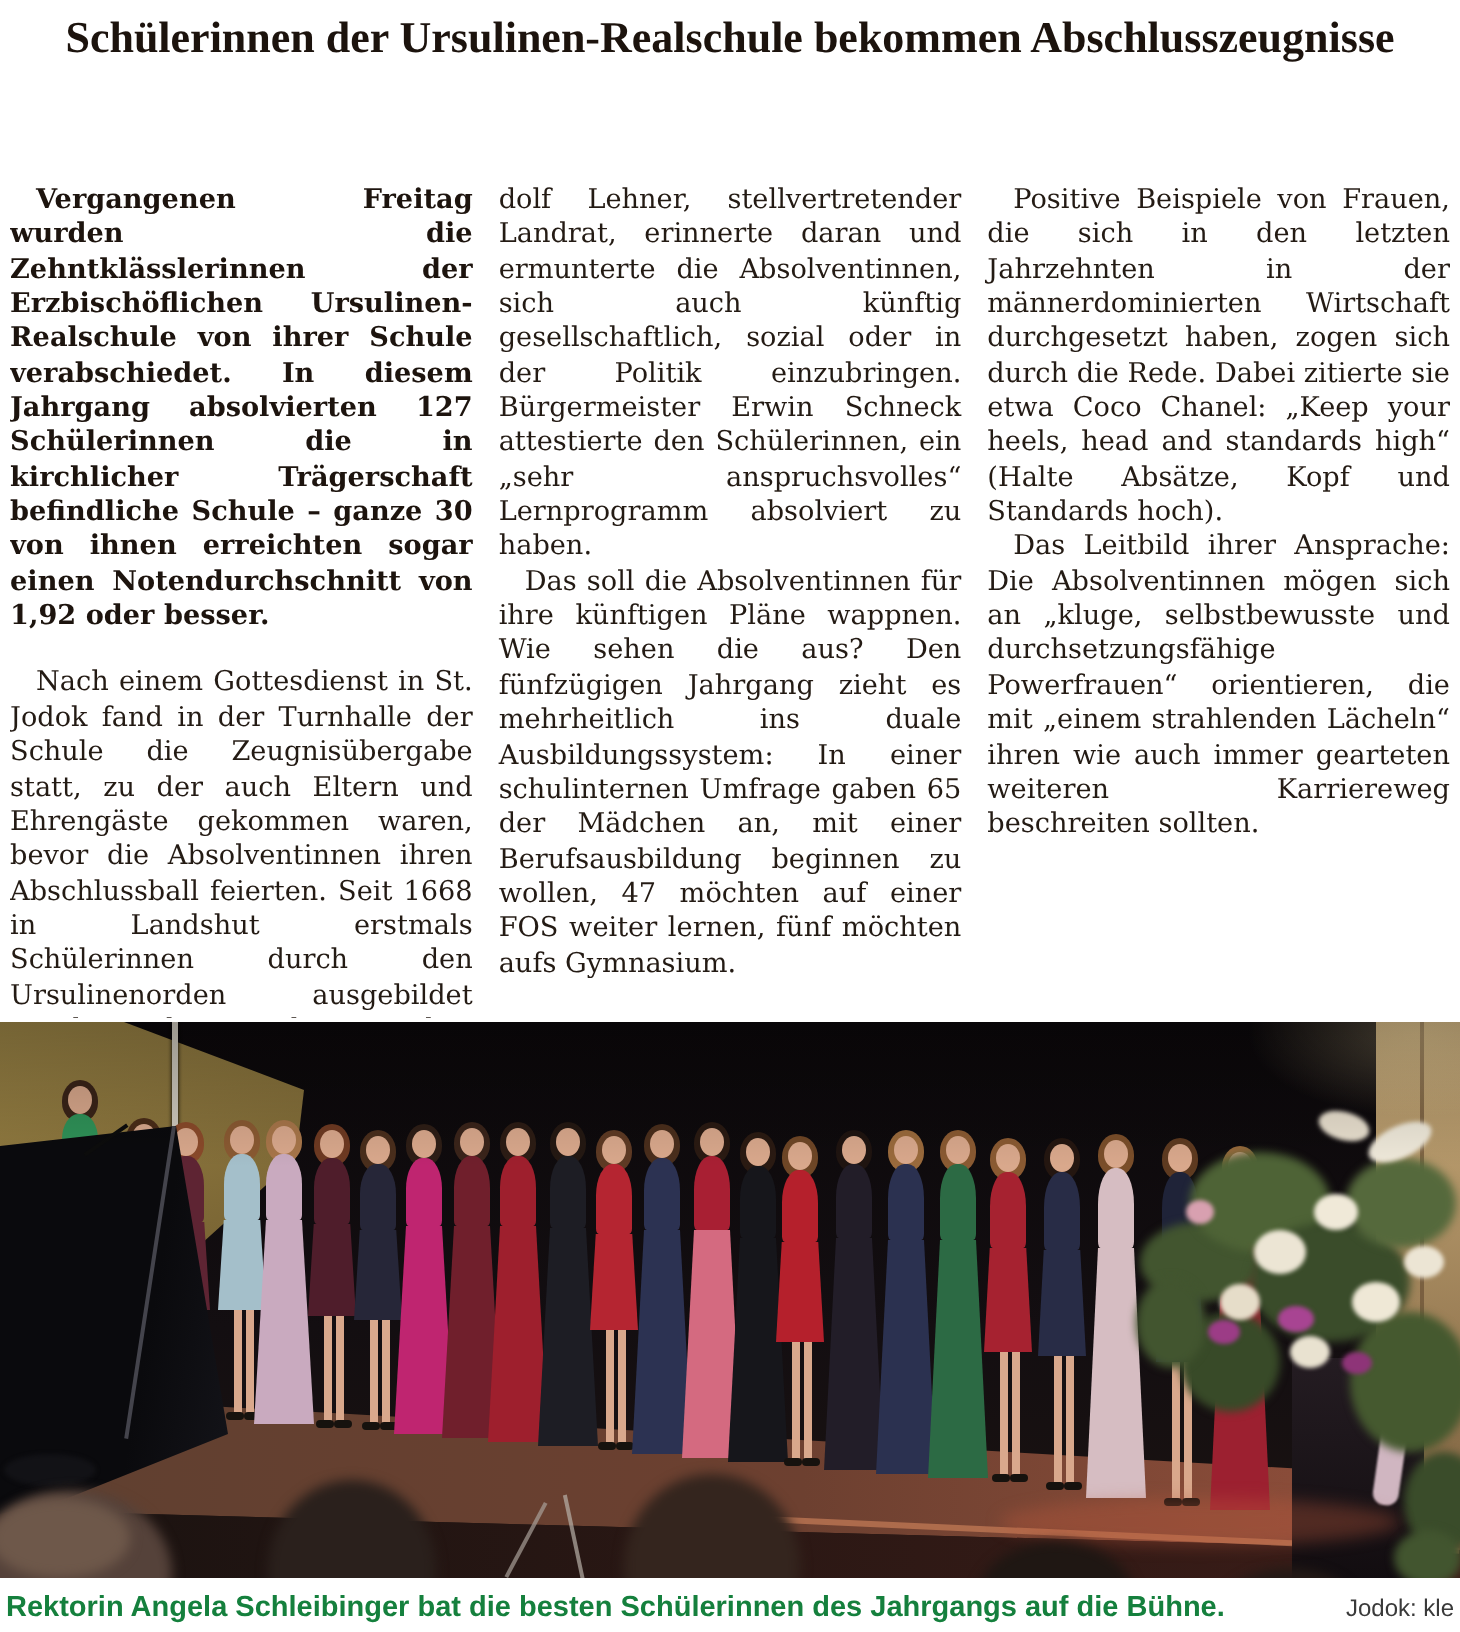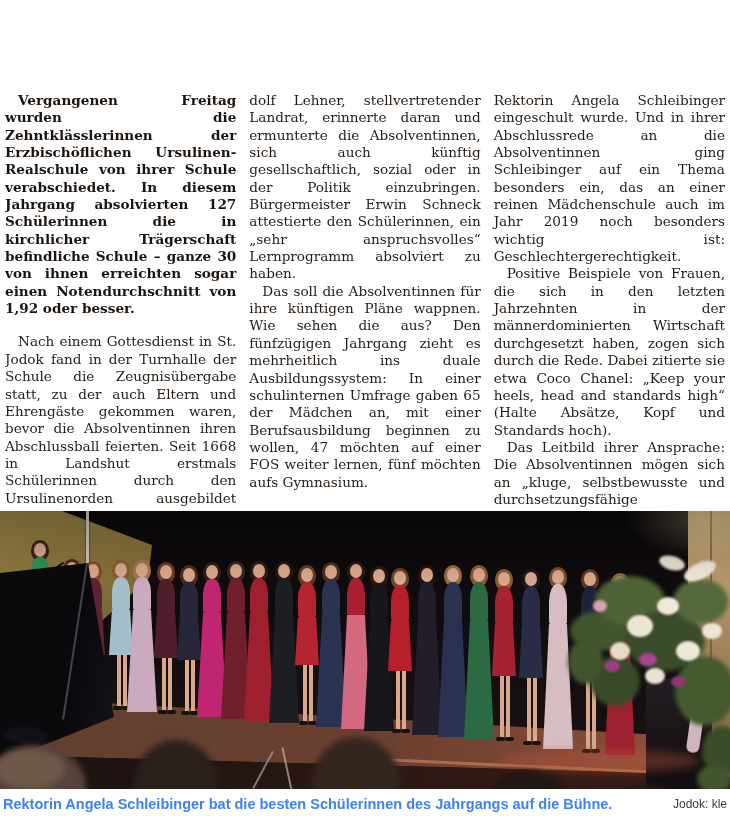--- a/index.html
+++ b/index.html
@@ -75,40 +75,40 @@
   .fig .skirt{left:2px;width:30px;clip-path:polygon(20% 0,80% 0,100% 100%,0 100%);}
   .fig .skirt.short{left:5px;width:24px;clip-path:polygon(12% 0,88% 0,100% 100%,0 100%);}
   .fig .leg{width:4px;bottom:3px;}
   .fig .shoe{width:9px;height:4px;background:#16120e;bottom:0;border-radius:2px;}
 
   
   .caption{position:absolute;top:789px;left:0;width:730px;height:27px;background:#fff;
       display:flex;justify-content:space-between;align-items:center;padding:2px 3px 0 3px;
       box-sizing:border-box;}
   .caption-text{font-family:"Liberation Sans",sans-serif;font-weight:700;font-size:14.5px;
-      color:#3b82f6;}
+      color:#15803d;}
   .caption-credit{font-family:"Liberation Sans",sans-serif;font-size:12px;color:#3a3a3a;}
 </style>
 </head>
 <body>
 
 <div class="header">
+  <h2 class="subheadline">Schülerinnen der Ursulinen-Realschule bekommen Abschlusszeugnisse</h2>
 </div>
 
 <div class="cols">
     <div class="col">
       <p class="lead">Vergangenen Freitag wurden die Zehntklässlerinnen der Erzbischöflichen Ursulinen-Realschule von ihrer Schule verabschiedet. In diesem Jahrgang absolvierten 127 Schülerinnen die in kirchlicher Trägerschaft befindliche Schule – ganze 30 von ihnen erreichten sogar einen Notendurchschnitt von 1,92 oder besser.</p>
       <p class="p">Nach einem Gottesdienst in St. Jodok fand in der Turnhalle der Schule die Zeugnisübergabe statt, zu der auch Eltern und Ehrengäste gekommen waren, bevor die Absolventinnen ihren Abschlussball feierten. Seit 1668 in Landshut erstmals Schülerinnen durch den Ursulinenorden ausgebildet wurden, hat sich manches geändert, viele Traditionen aber sind geblieben, etwa der Gemeinschaftsgeist, der der Ausbildung zugrunde liegt, wie verschiedene Gastredner hervorhoben. Ru-</p>
     </div>
     <div class="col">
       <p class="pcont">dolf Lehner, stellvertretender Landrat, erinnerte daran und ermunterte die Absolventinnen, sich auch künftig gesellschaftlich, sozial oder in der Politik einzubringen. Bürgermeister Erwin Schneck attestierte den Schülerinnen, ein „sehr anspruchsvolles“ Lernprogramm absolviert zu haben.</p>
       <p class="p">Das soll die Absolventinnen für ihre künftigen Pläne wappnen. Wie sehen die aus? Den fünfzügigen Jahrgang zieht es mehrheitlich ins duale Ausbildungssystem: In einer schulinternen Umfrage gaben 65 der Mädchen an, mit einer Berufsausbildung beginnen zu wollen, 47 möchten auf einer FOS weiter lernen, fünf möchten aufs Gymnasium.</p>
     </div>
     <div class="col">
-      <p class="pcont">Rektorin Angela Schleibinger eingeschult wurde. Und in ihrer Abschlussrede an die Absolventinnen ging Schleibinger auf ein Thema besonders ein, das an einer reinen Mädchenschule auch im Jahr 2019 noch besonders wichtig ist: Geschlechtergerechtigkeit.</p>
       <p class="p">Positive Beispiele von Frauen, die sich in den letzten Jahrzehnten in der männerdominierten Wirtschaft durchgesetzt haben, zogen sich durch die Rede. Dabei zitierte sie etwa Coco Chanel: „Keep your heels, head and standards high“ (Halte Absätze, Kopf und Standards hoch).</p>
       <p class="p">Das Leitbild ihrer Ansprache: Die Absolventinnen mögen sich an „kluge, selbstbewusste und durchsetzungsfähige Powerfrauen“ orientieren, die mit „einem strahlenden Lächeln“ ihren wie auch immer gearteten weiteren Karriereweg beschreiten sollten.</p>
     </div>
   </div>
 
 <div class="photo">
   <div class="wall-left"></div>
   <div class="wall-right">
     <div class="wall-seam"></div>
   </div>

